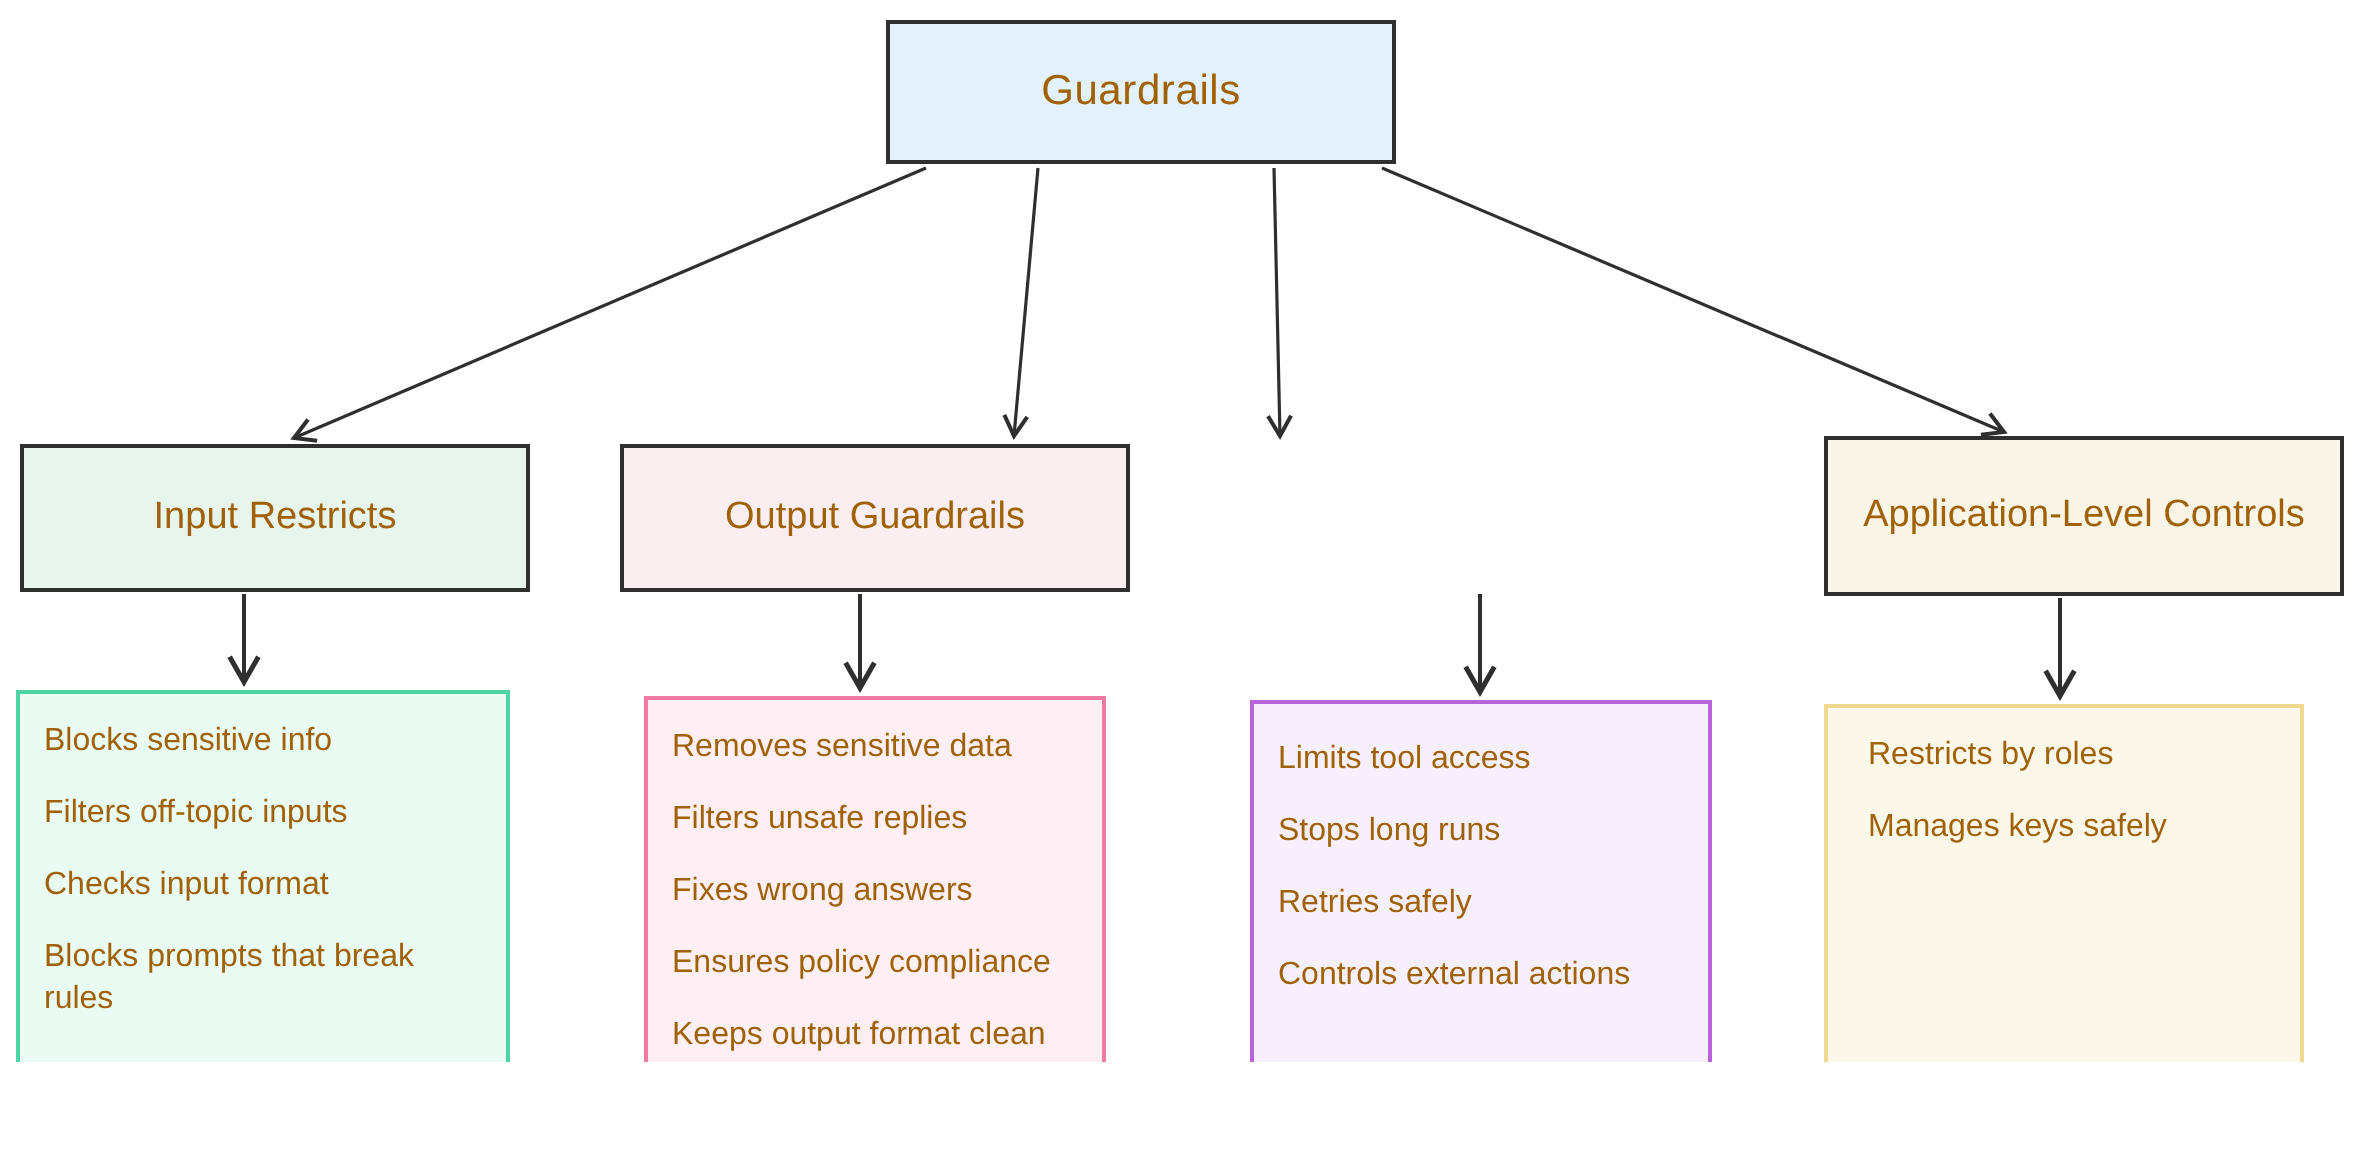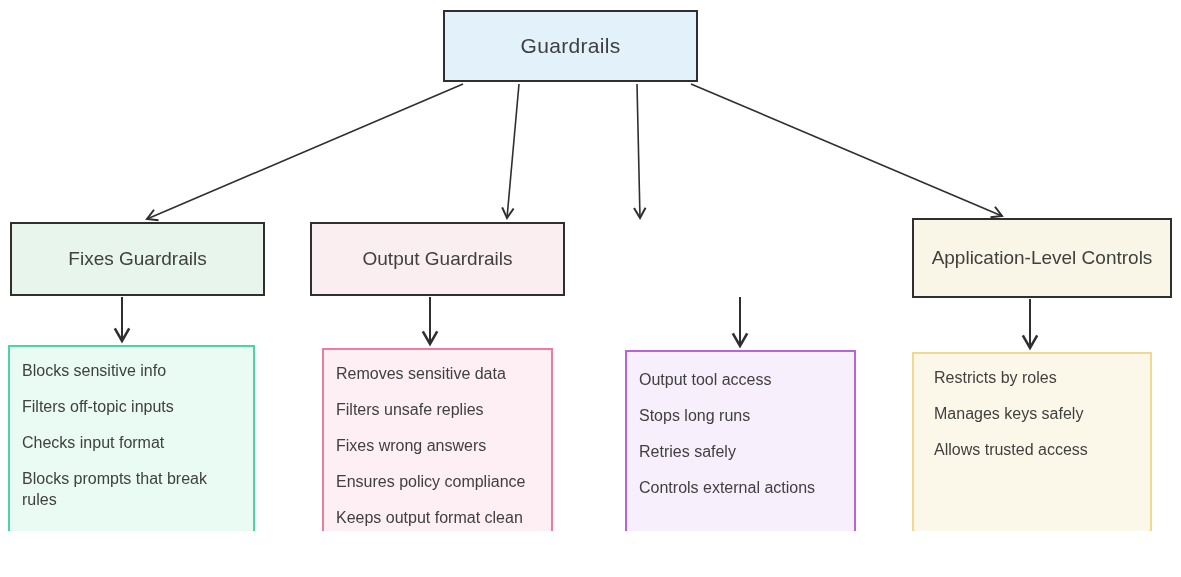--- a/index.html
+++ b/index.html
@@ -1,20 +1,20 @@
 <!DOCTYPE html>
 <html><head>
 <meta charset="utf-8">
 <style>
   html,body{margin:0;padding:0;background:#ffffff;}
   .canvas{
     position:relative;
     width:1181px;height:531px;
     font-family:"Liberation Sans", sans-serif;
-    color:#404040;
+    color:#a16207;
     overflow:hidden;
     --arrow:#2f2f2f;
   }
   .node{
     position:absolute;
     box-sizing:border-box;
     border:2px solid #2f2f2f;
     display:flex;align-items:center;justify-content:center;
     text-align:center;
   }
@@ -58,21 +58,21 @@
     <line class="stem" x1="430" y1="297" x2="430" y2="344" marker-end="url(#arrow)"></line>
     <line class="stem" x1="740" y1="297" x2="740" y2="346" marker-end="url(#arrow)"></line>
     <line class="stem" x1="1030" y1="299" x2="1030" y2="348" marker-end="url(#arrow)"></line>
   </svg>
 
   <div class="node root-node" id="root-node" style="background: rgb(226, 241, 250); border-color: rgb(47, 47, 47);">
     <span>Guardrails</span>
   </div>
 
   <div class="node branch-title" style="left: 10px; top: 222px; width: 255px; height: 74px; background: rgb(231, 245, 237); border-color: rgb(47, 47, 47);">
-      <span>Fixes Guardrails</span>
+      <span>Input Restricts</span>
     </div>
   <div class="node branch-title" style="left: 310px; top: 222px; width: 255px; height: 74px; background: rgb(250, 238, 241); border-color: rgb(47, 47, 47);">
       <span>Output Guardrails</span>
     </div>
   <div class="node branch-title" style="left: 912px; top: 218px; width: 260px; height: 80px; background: rgb(249, 245, 231); border-color: rgb(47, 47, 47);">
       <span>Application-Level Controls</span>
     </div>
 
   <div class="detail-box" style="left: 8px; top: 345px; width: 247px; height: 224px; background: rgb(233, 251, 242); border-color: rgb(78, 211, 165); text-align: left;">
       <div class="detail-item">Blocks sensitive info</div>
@@ -81,24 +81,23 @@
       <div class="detail-item">Blocks prompts that break rules</div>
     </div>
   <div class="detail-box" style="left: 322px; top: 348px; width: 231px; height: 219px; background: rgb(253, 239, 243); border-color: rgb(239, 123, 163); ">
       <div class="detail-item">Removes sensitive data</div>
       <div class="detail-item">Filters unsafe replies</div>
       <div class="detail-item">Fixes wrong answers</div>
       <div class="detail-item">Ensures policy compliance</div>
       <div class="detail-item">Keeps output format clean</div>
     </div>
   <div class="detail-box" style="left: 625px; top: 350px; width: 231px; height: 211px; padding-top: 17px; background: rgb(247, 240, 252); border-color: rgb(184, 99, 218); text-align: left;">
-      <div class="detail-item">Output tool access</div>
+      <div class="detail-item">Limits tool access</div>
       <div class="detail-item">Stops long runs</div>
       <div class="detail-item">Retries safely</div>
       <div class="detail-item">Controls external actions</div>
     </div>
   <div class="detail-box" style="left: 912px; top: 352px; width: 240px; height: 202px; padding-left: 20px; background: rgb(252, 248, 233); border-color: rgb(239, 217, 143); text-align: left;">
       <div class="detail-item">Restricts by roles</div>
       <div class="detail-item">Manages keys safely</div>
-      <div class="detail-item">Allows trusted access</div>
     </div>
 
 </div>
 
 </body></html>

